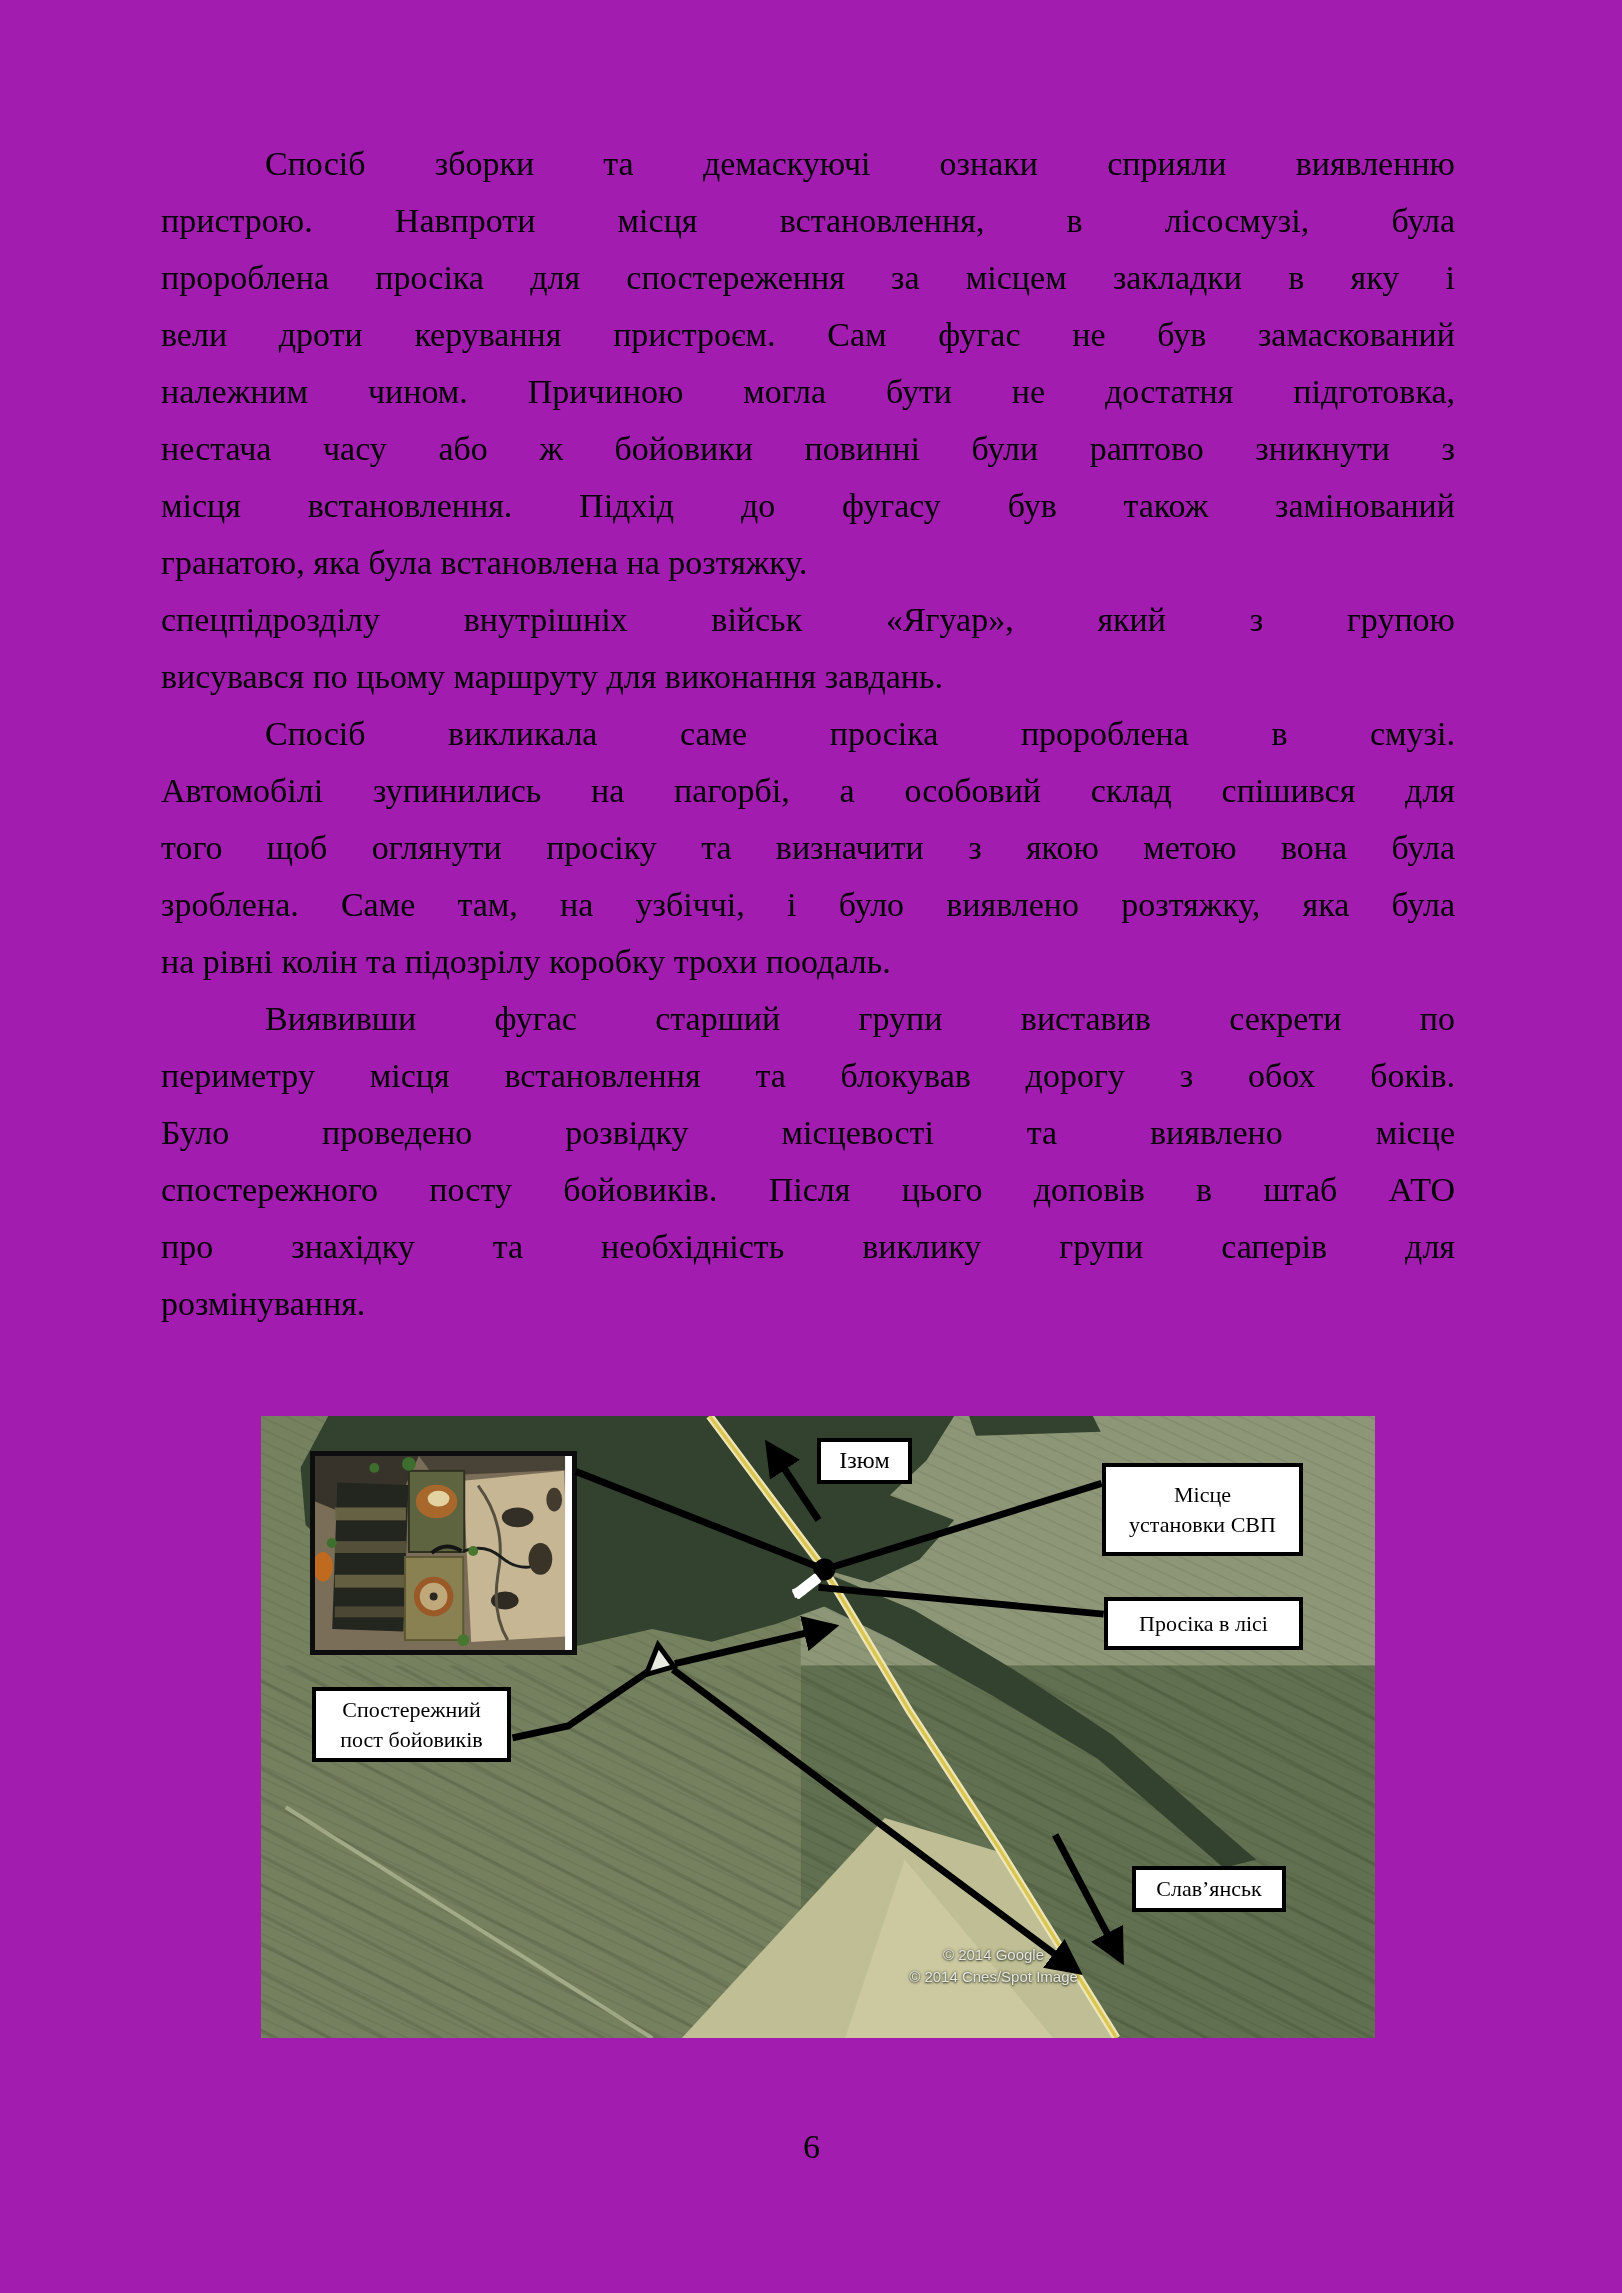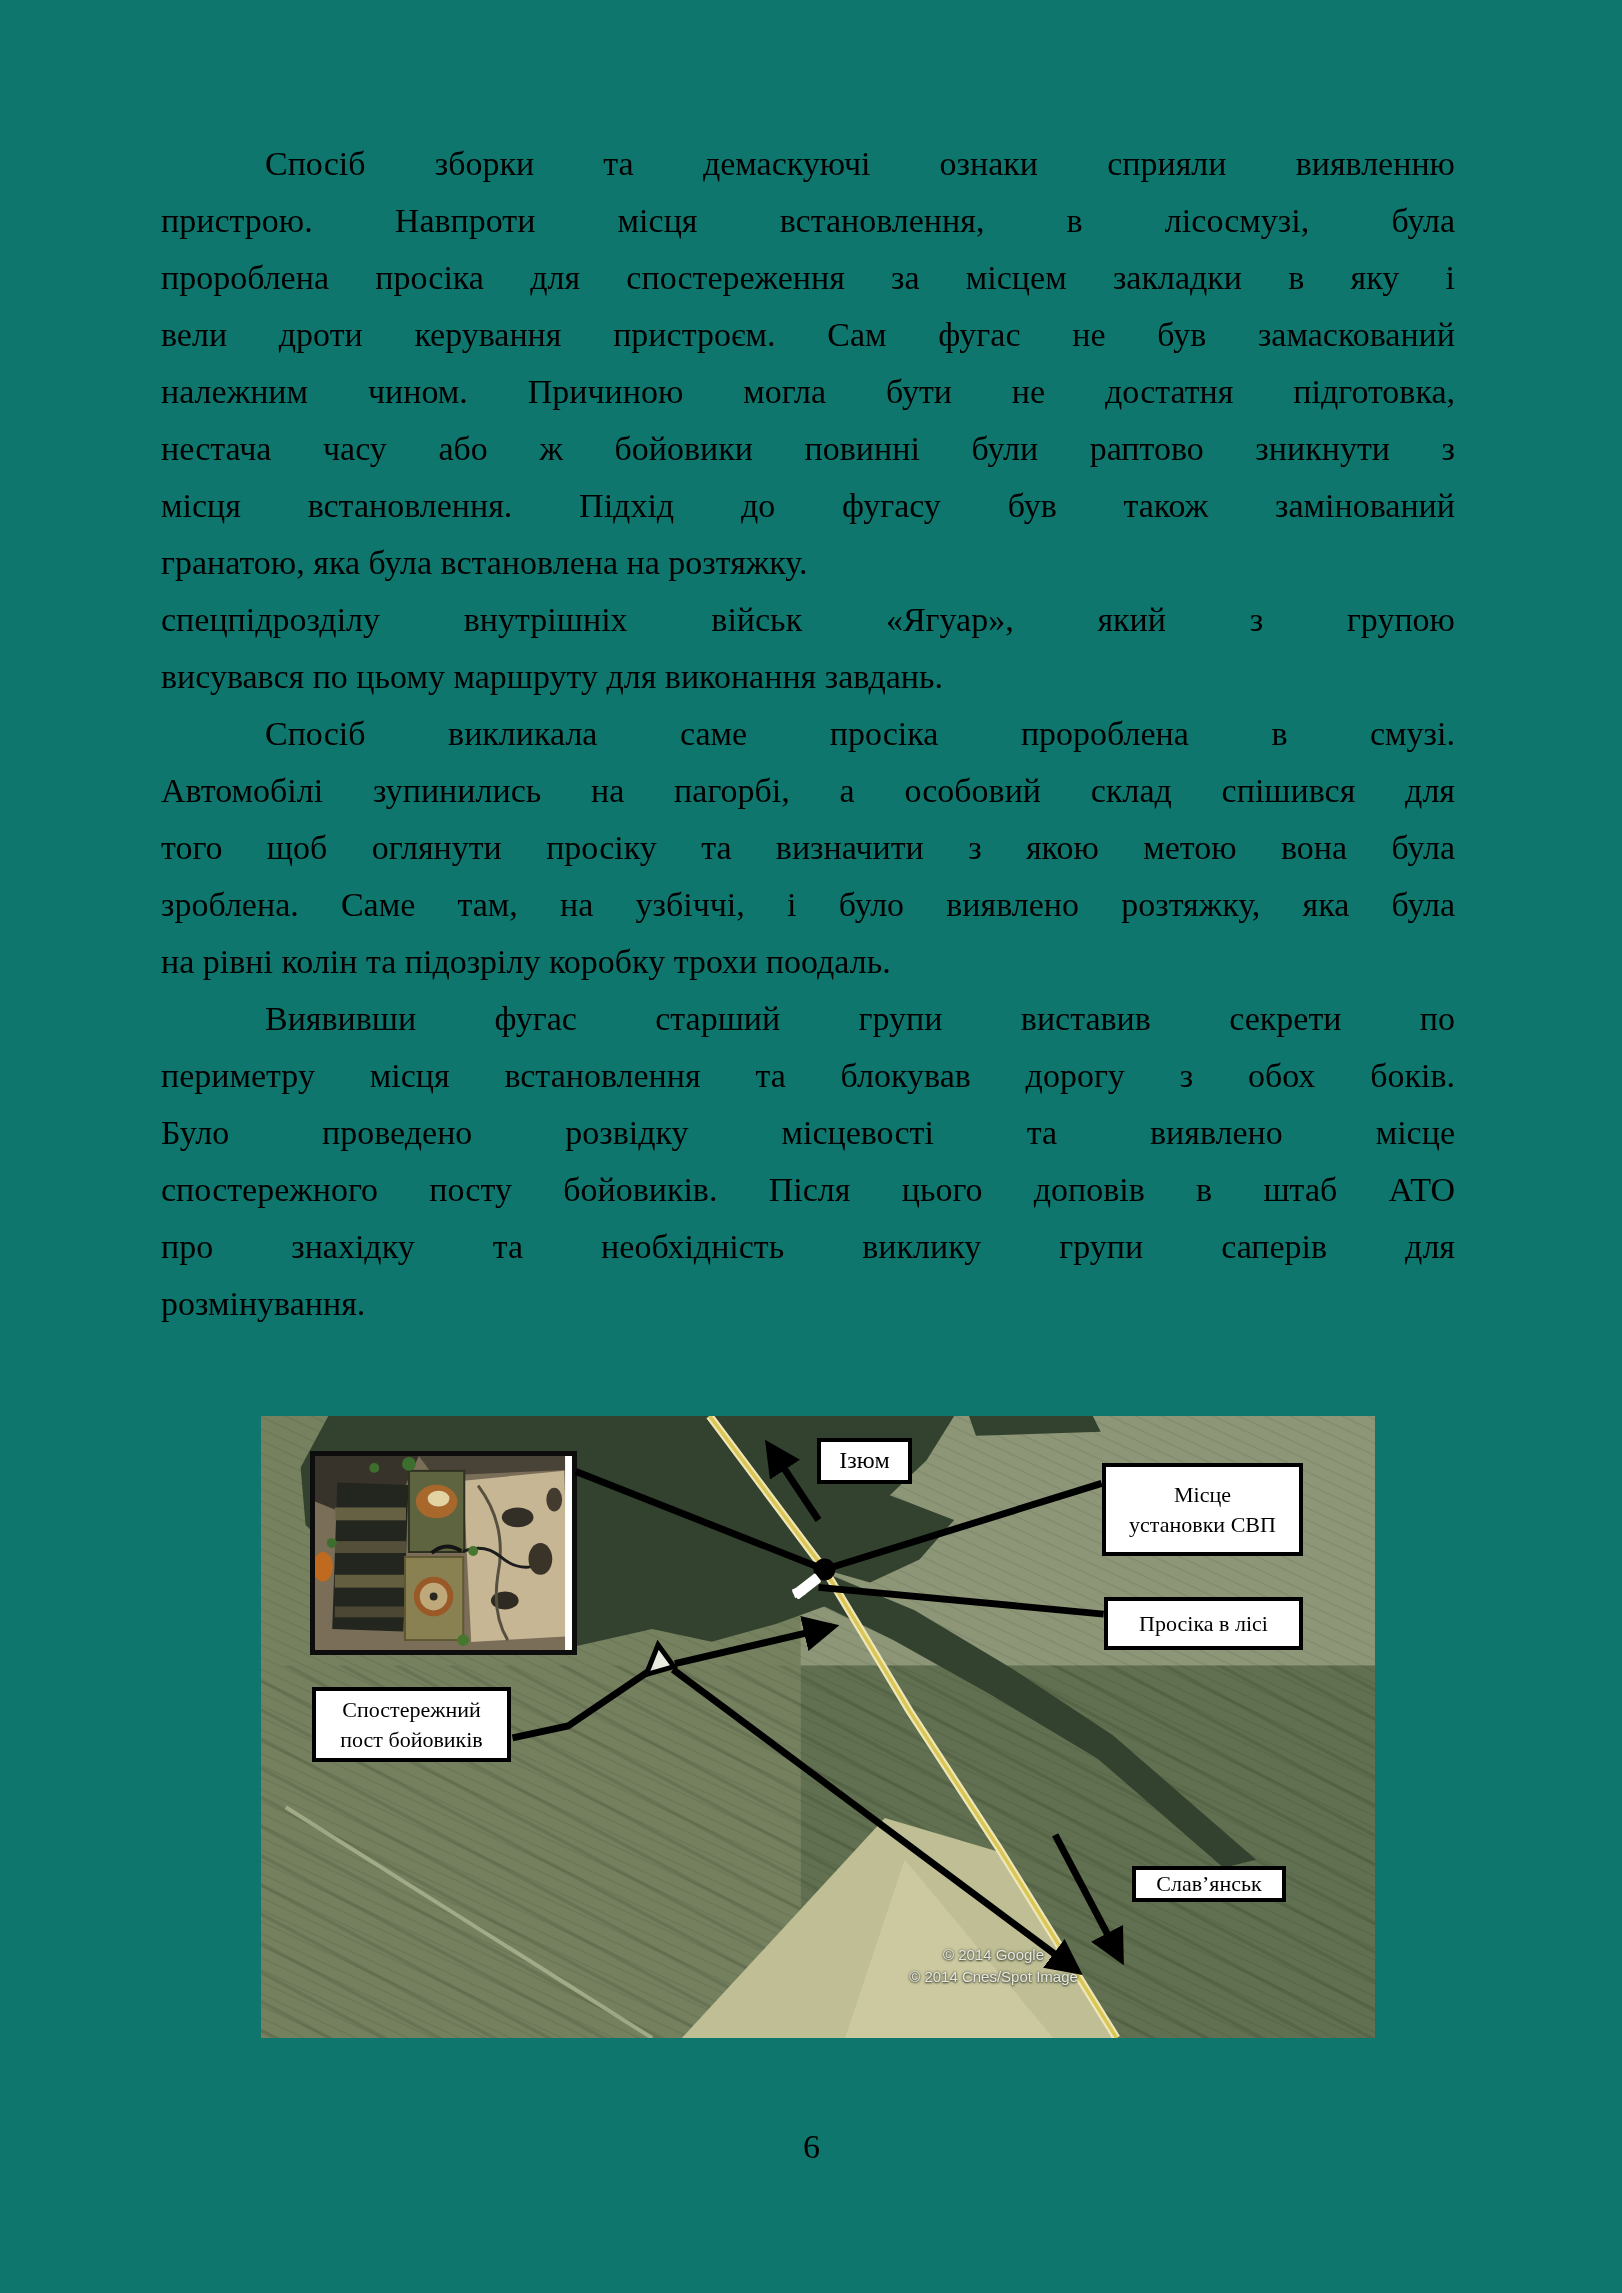--- a/index.html
+++ b/index.html
@@ -1,18 +1,18 @@
 <!DOCTYPE html>
 <html><head>
 <meta charset="utf-8">
 <style>
   html,body { margin:0; padding:0; background:#888; }
   .page {
     position:relative; width:1623px; height:2294px; margin:0 auto;
-    background:#0f766e; overflow:hidden;
+    background:#a21caf; overflow:hidden;
     font-family:"Liberation Serif","DejaVu Serif",serif; color:#000;
   }
   
   .text-block { position:absolute; left:161px; top:135px; width:1294px; }
   .tline {
     height:57px; line-height:57px; font-size:34px;
     text-align:justify; text-align-last:justify;
     white-space:normal; overflow:visible;
   }
   .tline.indent { text-indent:104px; }
@@ -29,21 +29,21 @@
   .map-label {
     position:absolute; z-index:3; box-sizing:border-box;
     background:#ffffff; border:4px solid #000;
     display:flex; align-items:center; justify-content:center;
     text-align:center; font-size:22px; line-height:1.32; padding:2px 20px;
   }
   .lbl-izyum     { left:556px; top:22px;  width:95px;  height:46px; font-size:24px; }
   .lbl-svp       { left:841px; top:47px;  width:201px; height:93px; }
   .lbl-prosika   { left:843px; top:181px; width:199px; height:53px; }
   .lbl-post      { left:51px;  top:271px; width:199px; height:75px; }
-  .lbl-slavyansk { left:871px; top:450px; width:154px; height:36px; }
+  .lbl-slavyansk { left:871px; top:450px; width:154px; height:46px; }
   .map-attribution {
     position:absolute; left:599px; top:528px; width:267px; z-index:2;
     text-align:center; font-family:"Liberation Sans","DejaVu Sans",sans-serif;
     font-size:15px; line-height:22px; color:#e8e8df;
     text-shadow:0 0 3px #3c4436, 0 1px 2px #3c4436;
   }
   
   .page-num {
     position:absolute; left:0; top:2128px; width:100%;
     text-align:center; font-size:34px;

